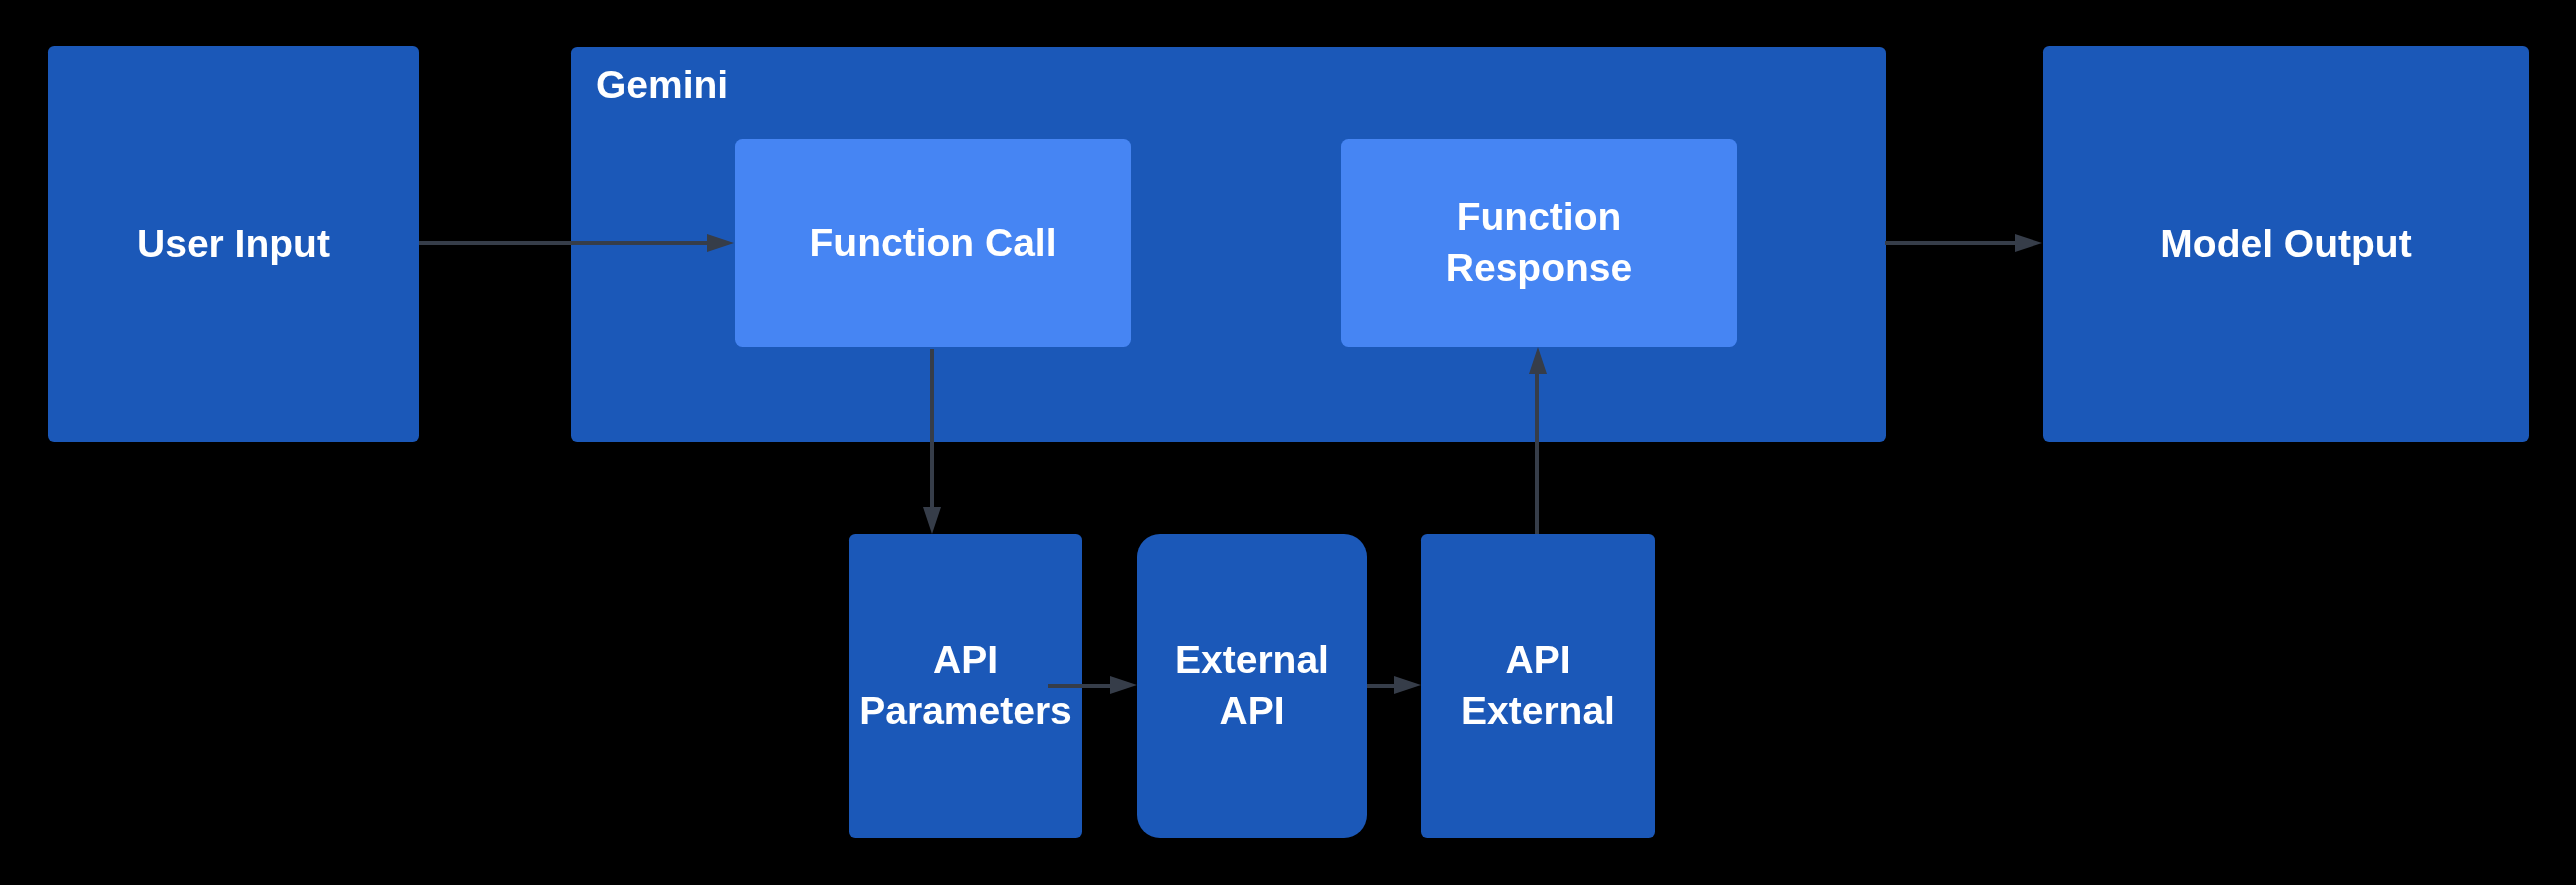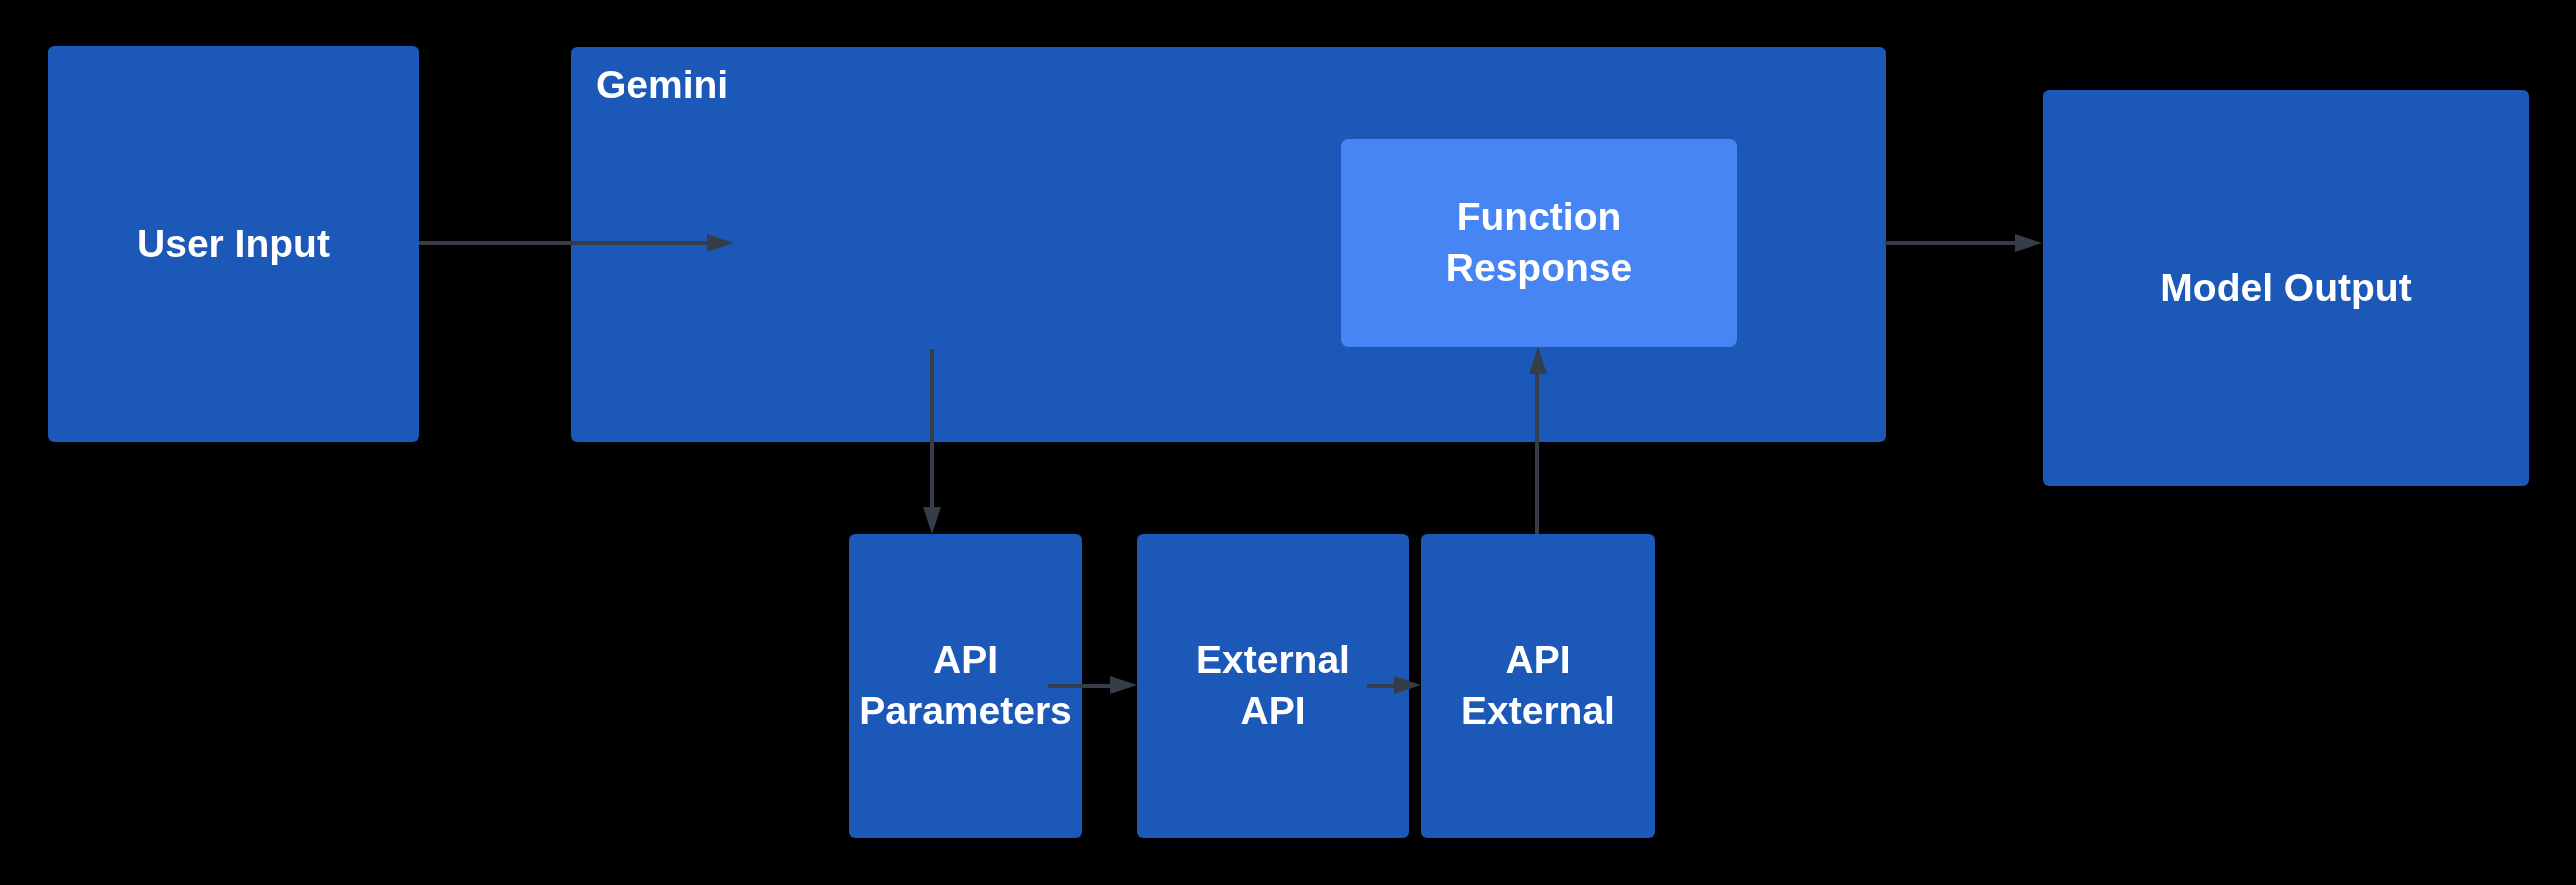--- a/index.html
+++ b/index.html
@@ -46,23 +46,23 @@
     left: 25px; top: 16px;
     font-size: 39px;
     font-weight: bold;
     color: #ffffff;
     text-align: center;
   }
   
   #user-input       { left: 48px;   top: 46px;  width: 371px; height: 396px; }
   #function-call    { left: 164px;  top: 92px; width: 396px; height: 208px; } 
   #function-response{ left: 770px; top: 92px; width: 396px; height: 208px; text-align: center; }
-  #model-output     { left: 2043px; top: 46px;  width: 486px; height: 396px; margin-top: 44px; }
+  #model-output     { left: 2043px; top: 46px;  width: 486px; height: 396px; }
   #api-parameters   { left: 849px; top: 534px; width: 233px; height: 304px; }
-  #external-api     { left: 1137px; top: 534px; width: 272px; height: 304px; }
+  #external-api     { left: 1137px; top: 534px; width: 230px; height: 304px; border-radius: 23px; }
   #api-response     { left: 1421px; top: 534px; width: 234px; height: 304px; }
   #function-call, #function-response { position: absolute; }
   
   .shaft {
     position: absolute;
     background: #363D49;
   }
   .head {
     position: absolute;
     width: 0; height: 0;
@@ -87,20 +87,23 @@
 <body>
 
 <div id="canvas">
 
   <div class="node" id="user-input">
     <span>User Input</span>
   </div>
 
   <div id="gemini-container">
     <div class="container-label">Gemini</div>
+    <div class="node inner" id="function-call">
+      <span>Function Call</span>
+    </div>
     <div class="node inner" id="function-response">
       <span>Function Response</span>
     </div>
   </div>
 
   <div class="node" id="model-output">
     <span>Model Output</span>
   </div>
 
   <div class="node" id="api-parameters">

